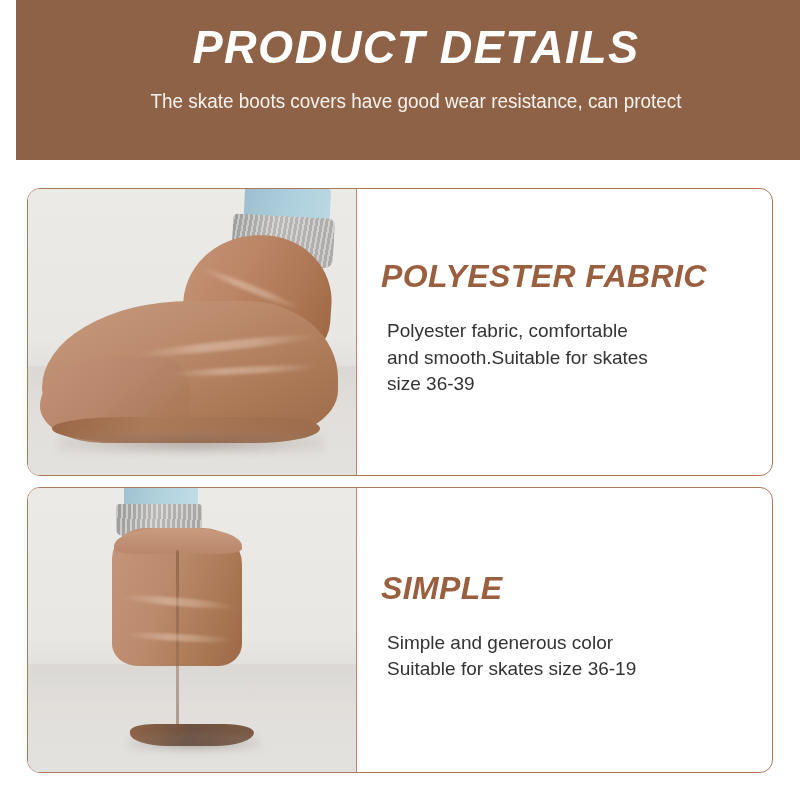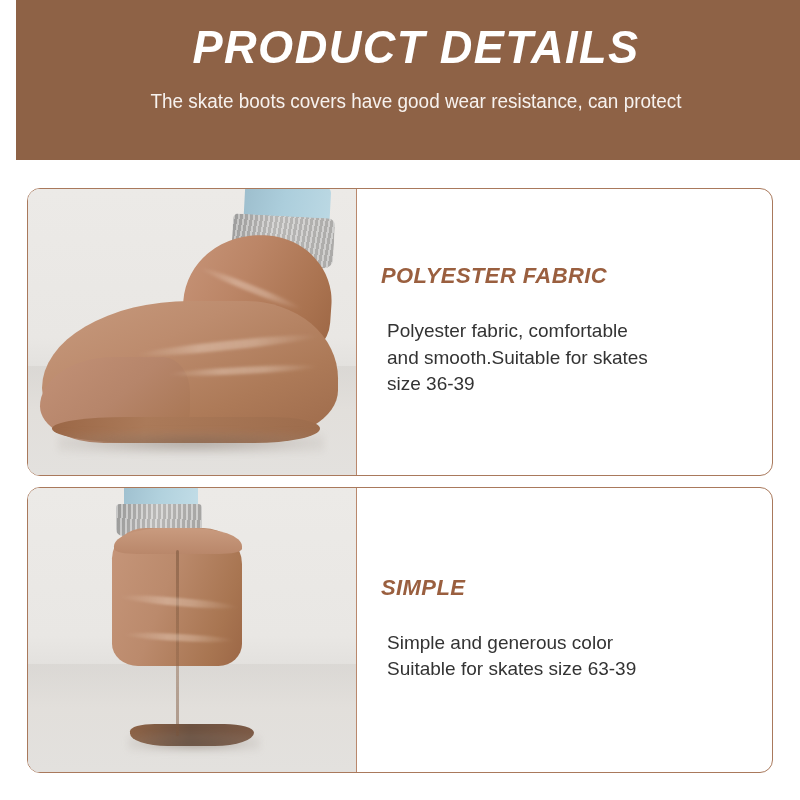--- a/index.html
+++ b/index.html
@@ -87,21 +87,21 @@
     flex: 1 1 auto;
     padding-left: 24px;
     padding-right: 14px;
     display: flex;
     flex-direction: column;
     justify-content: center;
     box-sizing: border-box;
   }
   .feature-title {
     margin: 0 0 20px 0;
-    font-size: 22px;
+    font-size: 32px;
     line-height: 32px;
     font-weight: bold;
     font-style: italic;
     letter-spacing: 0.4px;
     color: #9a5f3f;
     font-family: "Liberation Sans", sans-serif;
   }
   #card-2 .feature-title { margin-bottom: 20px; }
   .feature-desc {
     margin: 6px;
@@ -307,16 +307,16 @@
     <div class="boot-b-sole"></div>
     <div class="boot-b-shadow"></div>
     <div class="seam-b"></div>
     <div class="crease-b1"></div>
     <div class="crease-b2"></div>
   </div>
 
   <div class="card-text">
     <h2 class="feature-title">SIMPLE</h2>
     <p class="feature-desc">Simple and generous color
-Suitable for skates size 63-39</p>
+Suitable for skates size 36-19</p>
   </div>
 
 </section>
 
 </body></html>

